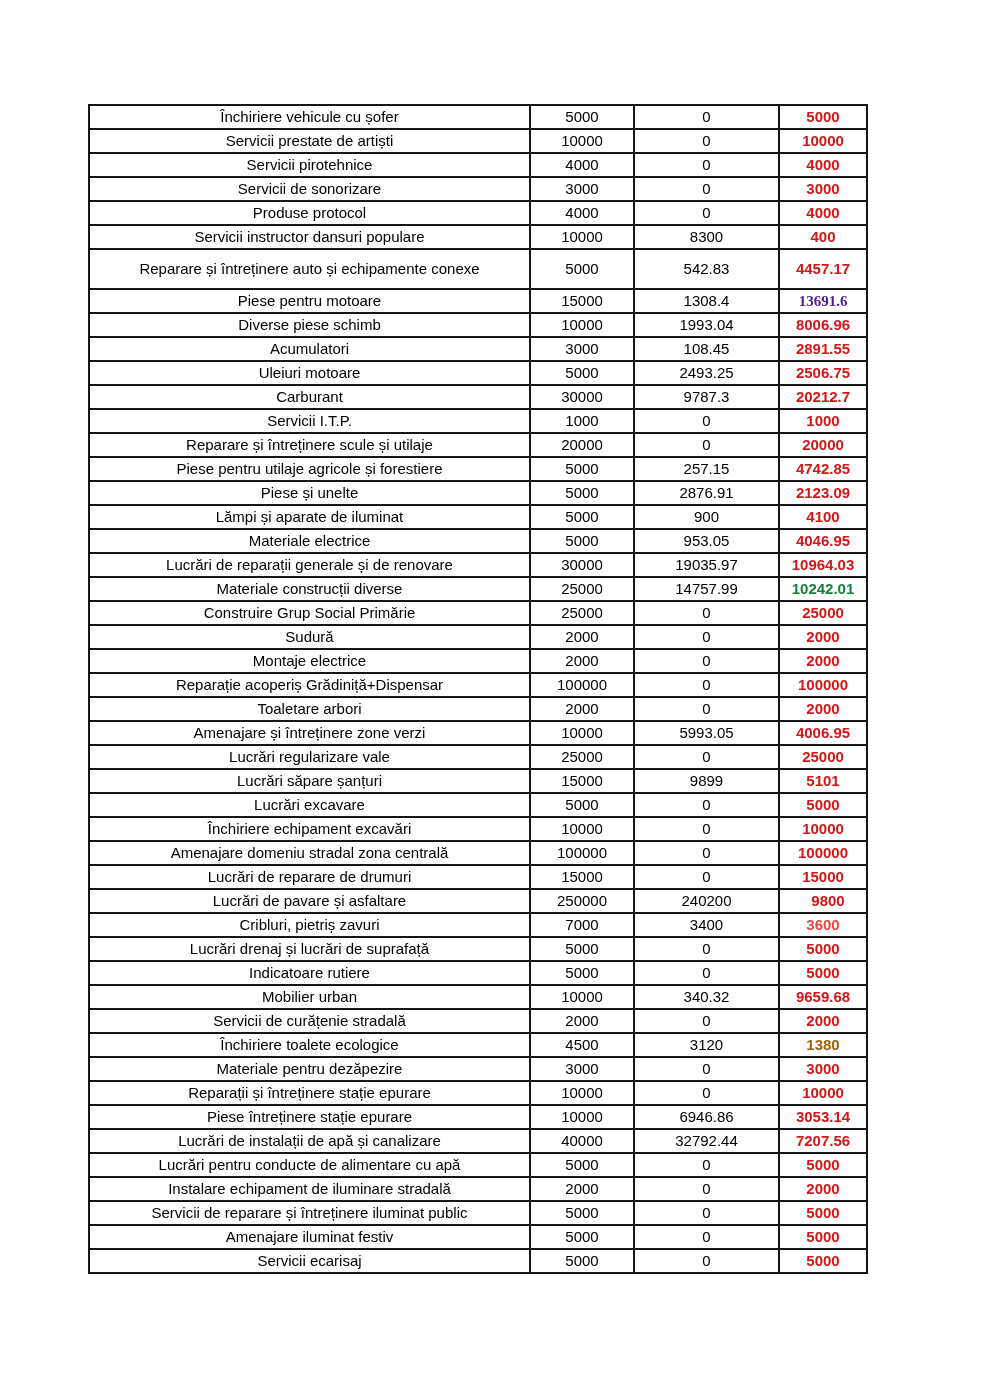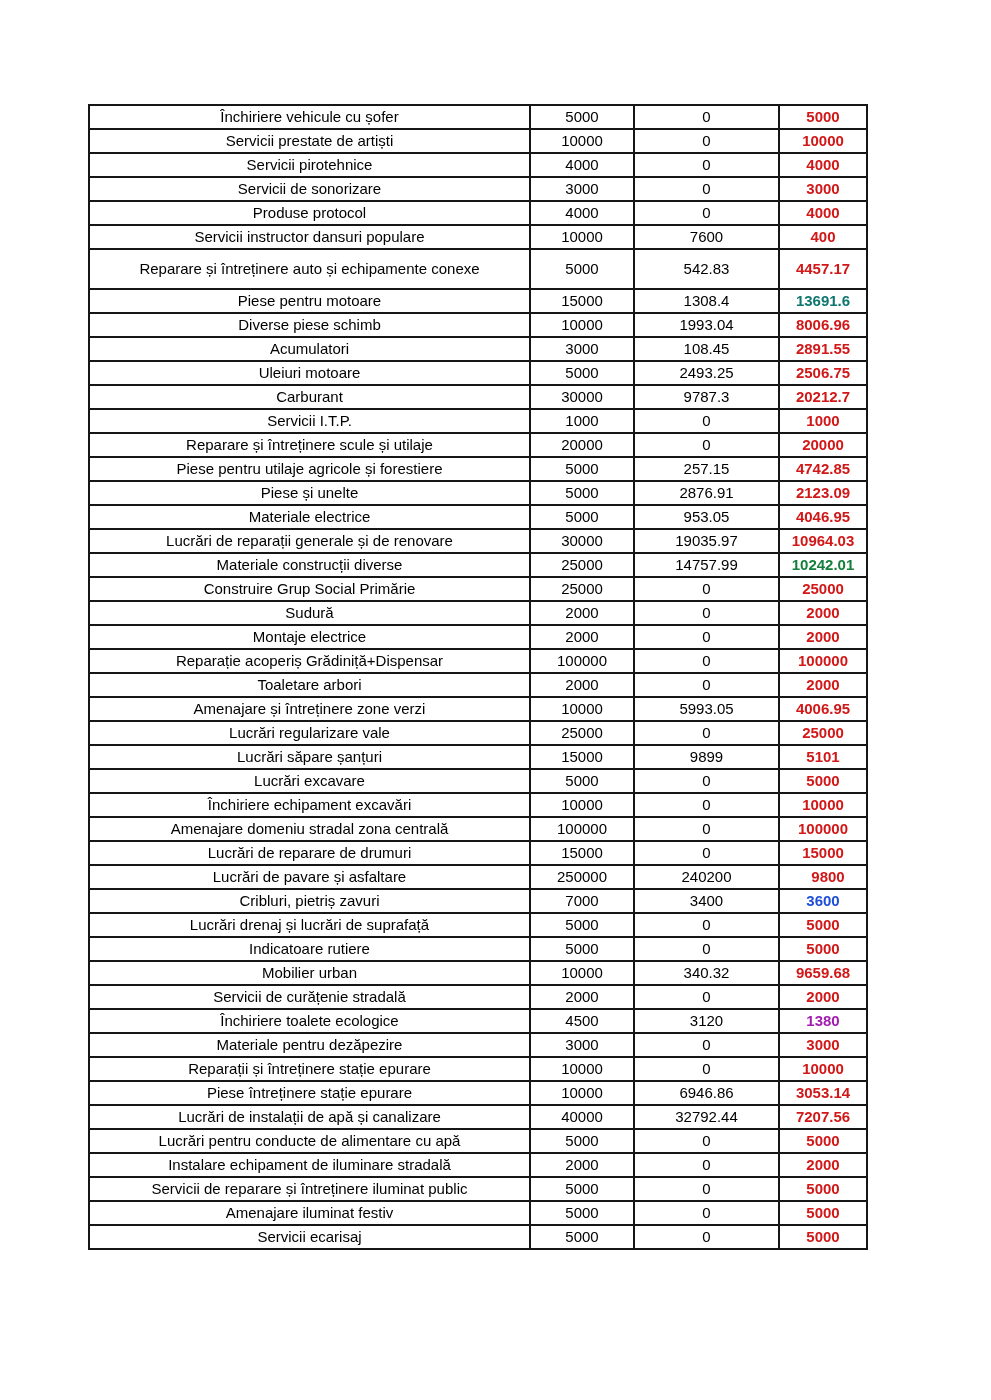--- a/index.html
+++ b/index.html
@@ -88,34 +88,34 @@
         </tr>
         <tr>
           <td class="label-cell">Produse protocol</td>
           <td class="budget-cell">4000</td>
           <td class="spent-cell">0</td>
           <td class="remaining-cell" style="color: rgb(209, 23, 23);">4000</td>
         </tr>
         <tr>
           <td class="label-cell">Servicii instructor dansuri populare</td>
           <td class="budget-cell">10000</td>
-          <td class="spent-cell">7600</td>
+          <td class="spent-cell">8300</td>
           <td class="remaining-cell" style="color: rgb(209, 23, 23);">400</td>
         </tr>
         <tr class="tall">
           <td class="label-cell">Reparare și întreținere auto și echipamente conexe</td>
           <td class="budget-cell">5000</td>
           <td class="spent-cell">542.83</td>
           <td class="remaining-cell" style="color: rgb(209, 23, 23);">4457.17</td>
         </tr>
         <tr>
           <td class="label-cell">Piese pentru motoare</td>
           <td class="budget-cell">15000</td>
           <td class="spent-cell">1308.4</td>
-          <td class="remaining-cell" style="color: #0f766e;">13691.6</td>
+          <td class="remaining-cell" style="color: #4c1d95; font-family: Liberation Serif, serif;">13691.6</td>
         </tr>
         <tr>
           <td class="label-cell">Diverse piese schimb</td>
           <td class="budget-cell">10000</td>
           <td class="spent-cell">1993.04</td>
           <td class="remaining-cell" style="color: rgb(209, 23, 23);">8006.96</td>
         </tr>
         <tr>
           <td class="label-cell">Acumulatori</td>
           <td class="budget-cell">3000</td>
@@ -152,20 +152,26 @@
           <td class="spent-cell">257.15</td>
           <td class="remaining-cell" style="color: rgb(209, 23, 23);">4742.85</td>
         </tr>
         <tr>
           <td class="label-cell">Piese și unelte</td>
           <td class="budget-cell">5000</td>
           <td class="spent-cell">2876.91</td>
           <td class="remaining-cell" style="color: rgb(209, 23, 23);">2123.09</td>
         </tr>
         <tr>
+          <td class="label-cell">Lămpi și aparate de iluminat</td>
+          <td class="budget-cell">5000</td>
+          <td class="spent-cell">900</td>
+          <td class="remaining-cell" style="color: rgb(209, 23, 23);">4100</td>
+        </tr>
+        <tr>
           <td class="label-cell">Materiale electrice</td>
           <td class="budget-cell">5000</td>
           <td class="spent-cell">953.05</td>
           <td class="remaining-cell" style="color: rgb(209, 23, 23);">4046.95</td>
         </tr>
         <tr>
           <td class="label-cell">Lucrări de reparații generale și de renovare</td>
           <td class="budget-cell">30000</td>
           <td class="spent-cell">19035.97</td>
           <td class="remaining-cell" style="color: rgb(209, 23, 23);">10964.03</td>
@@ -251,21 +257,21 @@
         <tr>
           <td class="label-cell">Lucrări de pavare și asfaltare</td>
           <td class="budget-cell">250000</td>
           <td class="spent-cell">240200</td>
           <td class="remaining-cell" style="color: rgb(209, 23, 23); padding-left: 13px;">9800</td>
         </tr>
         <tr>
           <td class="label-cell">Cribluri, pietriș zavuri</td>
           <td class="budget-cell">7000</td>
           <td class="spent-cell">3400</td>
-          <td class="remaining-cell" style="color: #1d4ed8; border-radius: 10px;">3600</td>
+          <td class="remaining-cell" style="color: #ef4444; border-radius: 10px;">3600</td>
         </tr>
         <tr>
           <td class="label-cell">Lucrări drenaj și lucrări de suprafață</td>
           <td class="budget-cell">5000</td>
           <td class="spent-cell">0</td>
           <td class="remaining-cell" style="color: rgb(209, 23, 23);">5000</td>
         </tr>
         <tr>
           <td class="label-cell">Indicatoare rutiere</td>
           <td class="budget-cell">5000</td>
@@ -281,21 +287,21 @@
         <tr>
           <td class="label-cell">Servicii de curățenie stradală</td>
           <td class="budget-cell">2000</td>
           <td class="spent-cell">0</td>
           <td class="remaining-cell" style="color: rgb(209, 23, 23);">2000</td>
         </tr>
         <tr>
           <td class="label-cell">Închiriere toalete ecologice</td>
           <td class="budget-cell">4500</td>
           <td class="spent-cell">3120</td>
-          <td class="remaining-cell" style="color: #a21caf;">1380</td>
+          <td class="remaining-cell" style="color: #a16207;">1380</td>
         </tr>
         <tr>
           <td class="label-cell">Materiale pentru dezăpezire</td>
           <td class="budget-cell">3000</td>
           <td class="spent-cell">0</td>
           <td class="remaining-cell" style="color: rgb(209, 23, 23);">3000</td>
         </tr>
         <tr>
           <td class="label-cell">Reparații și întreținere stație epurare</td>
           <td class="budget-cell">10000</td>

